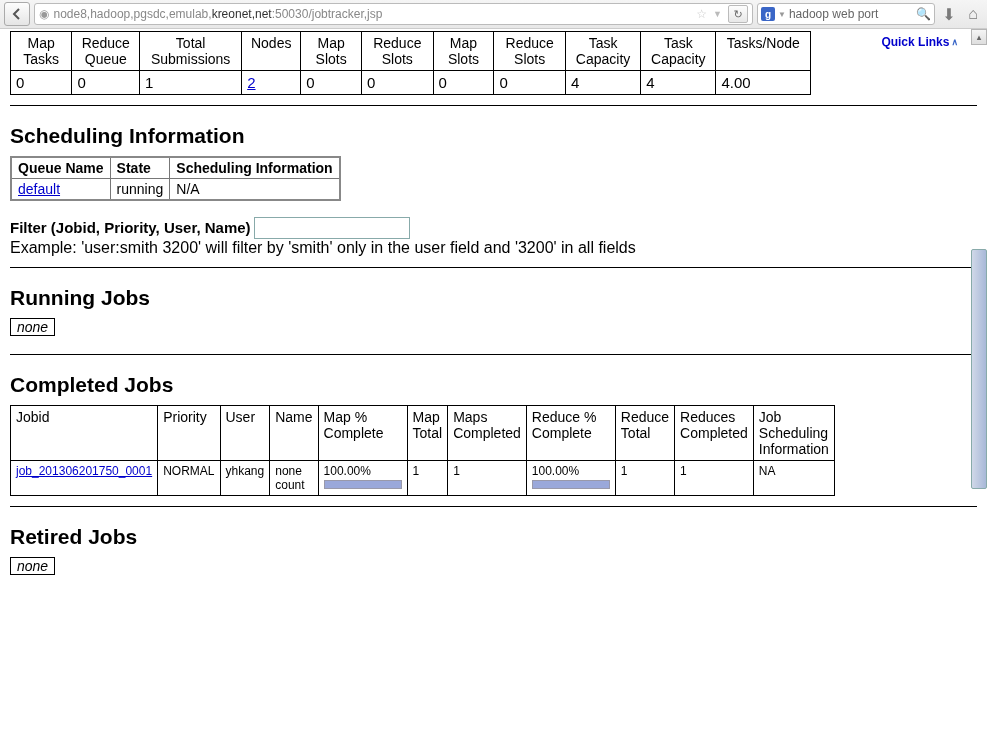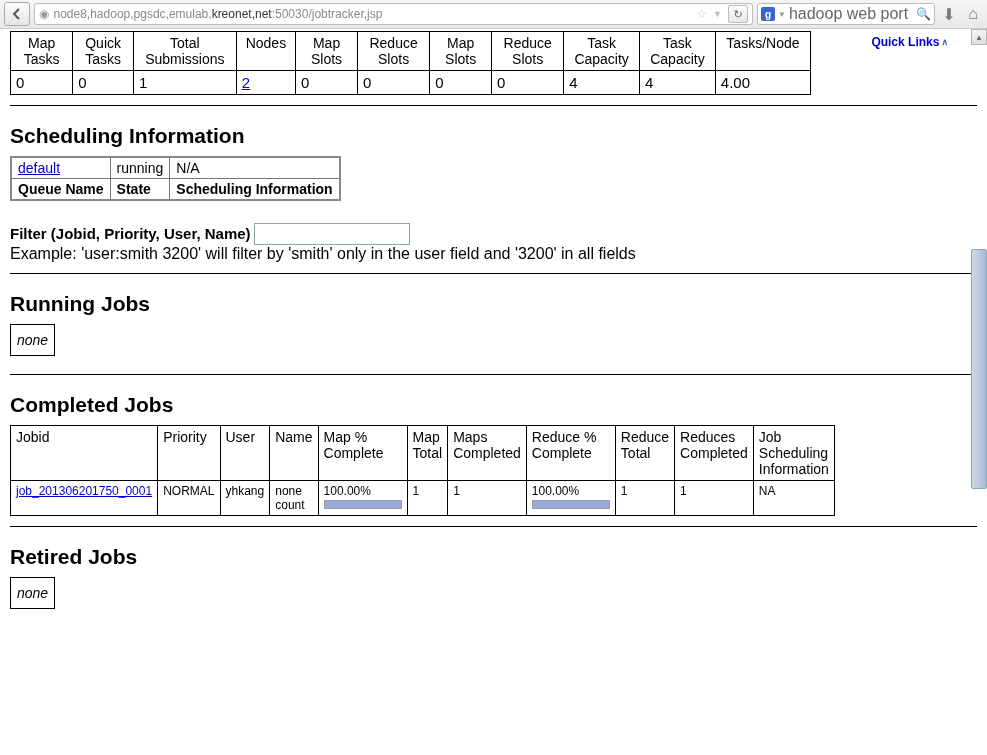--- a/index.html
+++ b/index.html
@@ -55,38 +55,38 @@
     background: linear-gradient(#fdfdfd,#e8e8e8);
     color: #666; font-size: 11px;
   }
   .search-bar {
     width: 170px; height: 20px;
     border: 1px solid #bbb; border-radius: 3px;
     background: #fff;
     display: flex; align-items: center; padding: 0 3px; gap: 3px;
   }
   .g-icon { width: 14px; height: 14px; background: #3a66c7; color: #fff; font-size: 10px; font-weight: bold; display:flex; align-items:center; justify-content:center; border-radius: 2px;}
-  .search-text { font-size: 16px; color: #666; flex:1;}
+  .search-text { font-size: 12px; color: #666; flex:1;}
   .mag { color: #c05050; font-size:12px;}
   .toolbar-icon { color: #7a7a7a; font-size: 16px; width: 20px; text-align: center;}
   .content-wrap {
     position: relative;
     width: 987px;
     height: 727px;
   }
   .content {
     padding: 0 10px 10px 10px;
     width: 967px;
     height: 727px;
     overflow: hidden;
   }
   .quick-links {
     position: absolute;
     top: 6px;
-    right: 36px;
+    right: 26px;
     background: #fff;
     color: #0000cc;
     font-family: Arial, sans-serif;
     font-size: 12px;
     font-weight: bold;
     padding: 0 3px;
     z-index: 5;
     display: flex; align-items: center; gap: 2px;
   }
   .scroll-up-btn {
@@ -128,21 +128,21 @@
   h2.sec {
     font-family: "Trebuchet MS","Lucida Sans",sans-serif;
     font-weight: bold;
     font-size: 21px;
     margin: 18px 0 8px 0;
   }
   hr.rule { border: none; border-top: 1.5px solid #000; margin: 10px 0;}
   .nonebox {
     border: 1.5px solid #000;
     display: inline-block;
-    padding: 7px 6px;
+    padding: 0 6px;
     font-style: italic;
     font-family: "Trebuchet MS","Lucida Sans",sans-serif;
   }
   a.link { color: #0000cc; text-decoration: underline; }
   .filter-label { font-family: "Trebuchet MS","Lucida Sans",sans-serif; font-size: 15px; font-weight: bold;}
   .filter-ex { font-family: "Trebuchet MS","Lucida Sans",sans-serif; font-size: 16px;}
   input.filter-in { border: 1px solid #8aa; height: 18px; width: 150px;}
   .progressbar {
     width: 76px; height: 7px;
     background: #eee; border: 1px solid #99a;
@@ -193,21 +193,21 @@
   </div>
   <div class="scroll-up-btn">▴</div>
   <div class="scroll-thumb"></div>
 
   <div class="content">
 
     <table class="grid center cluster-table" style="margin-top:2px;">
       <tbody>
           <tr>
         <th style="width:74px;">Map Tasks</th>
-        <th style="width:70px;">Quick Tasks</th>
+        <th style="width:70px;">Reduce Queue</th>
         <th style="width:110px;position:relative;">Total Submissions</th>
         <th style="width:60px;">Nodes</th>
         <th style="width:80px;">Map Slots</th>
         <th style="width:80px;">Reduce Slots</th>
         <th style="width:80px;">Map Slots</th>
         <th style="width:80px;">Reduce Slots</th>
         <th style="width:80px;">Task Capacity</th>
         <th style="width:80px;">Task Capacity</th>
         <th style="width:100px;">Tasks/Node</th>
       </tr>
@@ -227,33 +227,33 @@
     </tbody>
       </table>
 
     <hr class="rule">
 
     <h2 class="sec">Scheduling Information</h2>
 
     <table class="grid sched">
       <tbody>
           <tr>
+        <th>Queue Name</th>
+        <th>State</th>
+        <th>Scheduling Information</th>
+      </tr>
+      <tr>
         <td><a href="#" class="link">default</a></td>
         <td>running</td>
         <td>N/A</td>
       </tr>
-      <tr>
-        <th>Queue Name</th>
-        <th>State</th>
-        <th>Scheduling Information</th>
-      </tr>
     </tbody>
       </table>
 
-    <div style="margin-top:22px;">
+    <div style="margin-top:16px;">
       <span class="filter-label">Filter (Jobid, Priority, User, Name)</span>
       <input type="text" class="filter-in" value="" style="">
     </div>
     <div class="filter-ex">Example: 'user:smith 3200' will filter by 'smith' only in the user field and '3200' in all fields</div>
 
     <hr class="rule">
 
     <h2 class="sec">Running Jobs</h2>
     <div class="nonebox">none</div>
 

